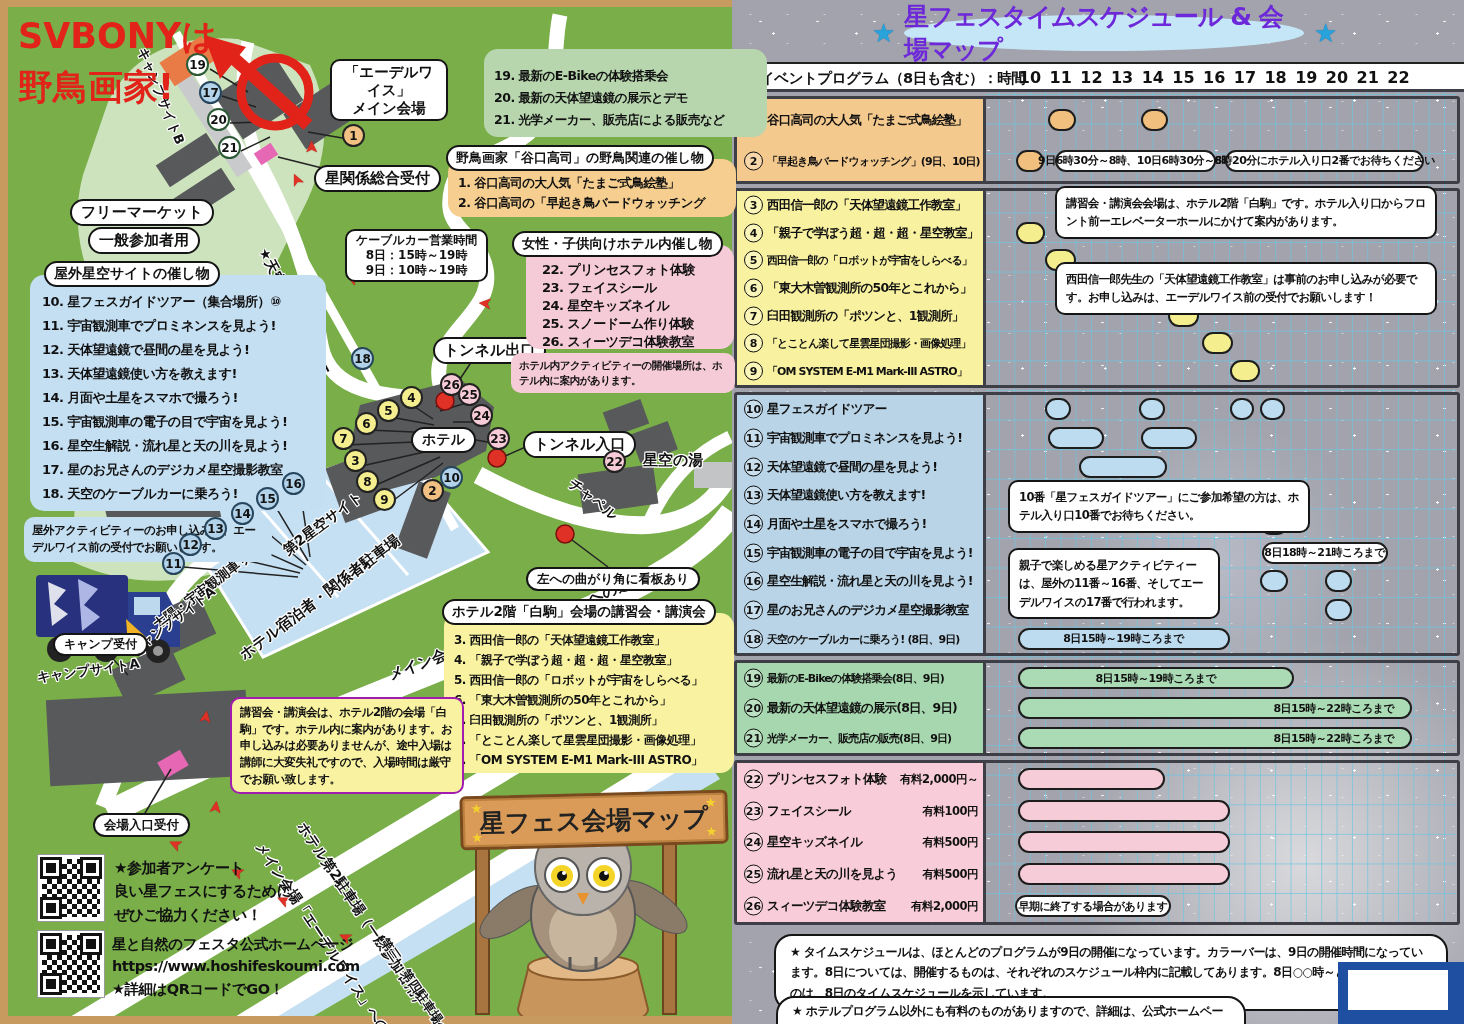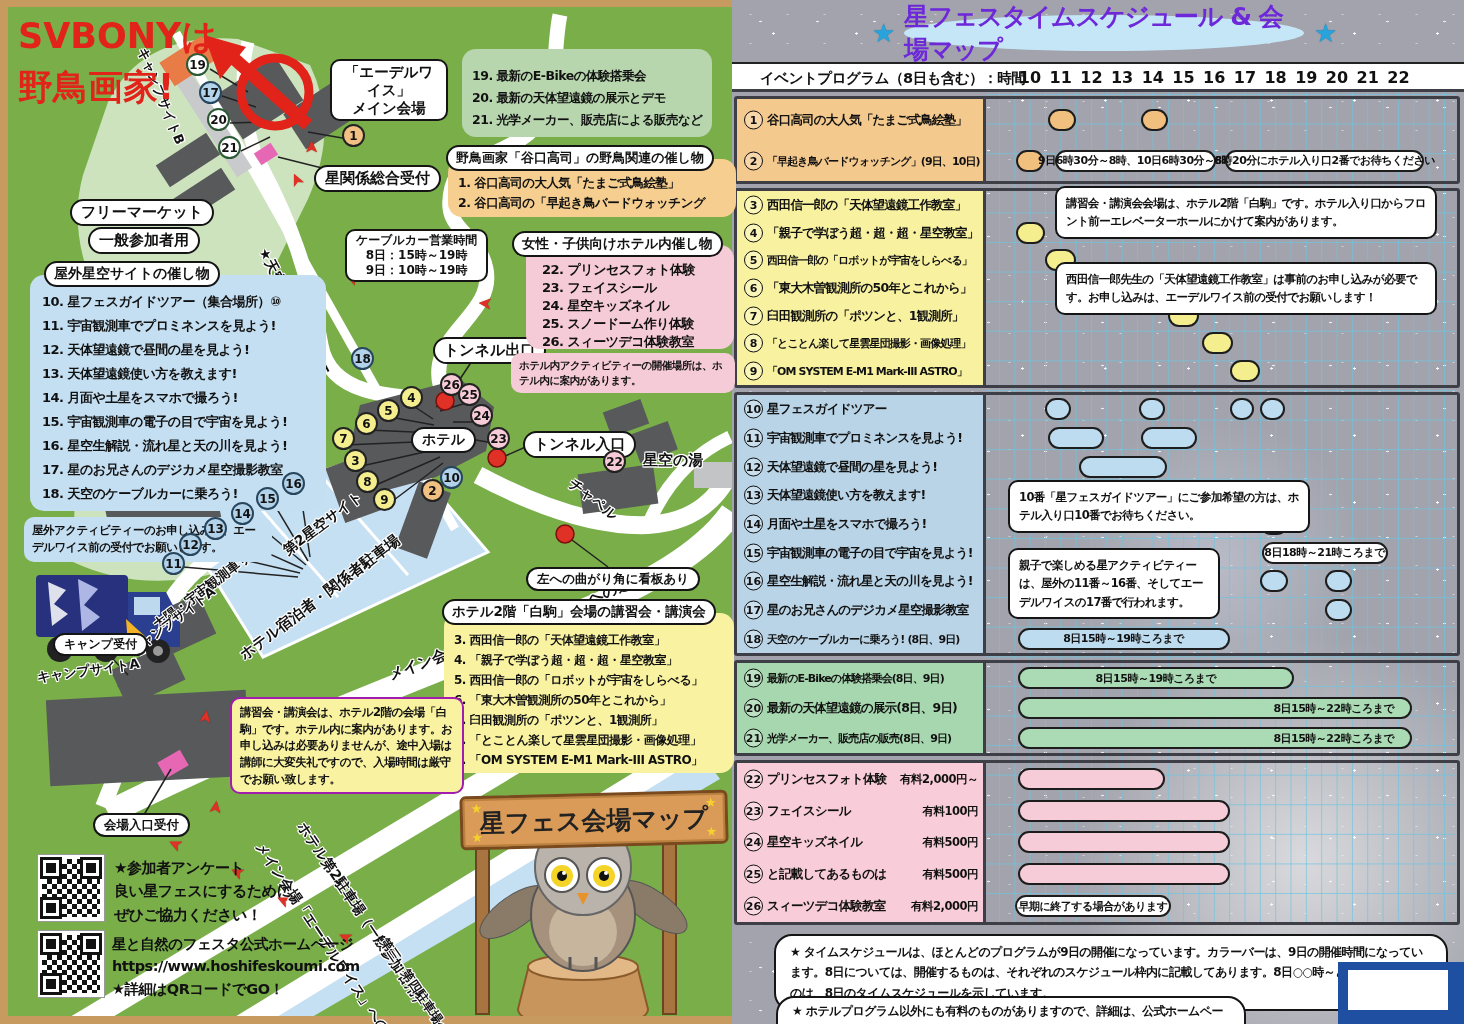--- a/index.html
+++ b/index.html
@@ -243,21 +243,21 @@
         </div>
     </div>
     <div class="pill" style="left:425px;top:330px;">トンネル出口</div>
     <div class="pill" style="left:403px;top:420px;font-size:14px;">ホテル</div>
     <div class="pill" style="left:515px;top:424px;">トンネル入口</div>
     <div class="pill" style="left:518px;top:560px;font-size:12.5px;">左への曲がり角に看板あり</div>
     <div class="pill" style="left:28px;top:518px;font-size:12px;">宇宙観測車「Dreem Star GO」</div>
     <div class="pill" style="left:45px;top:626px;font-size:12px;">キャンプ受付</div>
     <div class="pill" style="left:85px;top:806px;font-size:12.5px;">会場入口受付</div>
 
-    <div class="box" style="left:454px;top:42px;width:250px;height:88px;background:#b7d6ae;">
+    <div class="box" style="left:476px;top:42px;width:283px;height:88px;background:#b7d6ae;">
       <div class="bitems" style="padding:16px 8px 0 10px;font-size:12.5px;line-height:22px;">
           <div class="li">19. 最新のE-Bikeの体験搭乗会</div>
           <div class="li">20. 最新の天体望遠鏡の展示とデモ</div>
           <div class="li">21. 光学メーカー、販売店による販売など</div>
         </div>
     </div>
 
     <div class="box" style="left:440px;top:152px;width:288px;height:58px;background:#f6cf90;">
       <div class="bitems" style="padding:14px 6px 0 10px;font-size:12.5px;line-height:20px;">
           <div class="li">1. 谷口高司の大人気「たまご式鳥絵塾」</div>
@@ -587,21 +587,21 @@
             <div class="rlab">
               <span class="cnum">24</span>
               <span class="rtext">星空キッズネイル</span>
               <span class="fee">有料500円</span>
             </div>
             <div class="bar bar-pink" style="left: 280.72px; width: 211.83px;"></div>
           </div>
           <div class="srow" style="top: 95.4px; height: 31.8px;">
             <div class="rlab">
               <span class="cnum">25</span>
-              <span class="rtext">と記載してあるものは</span>
+              <span class="rtext">流れ星と天の川を見よう</span>
               <span class="fee">有料500円</span>
             </div>
             <div class="bar bar-pink" style="left: 280.72px; width: 211.83px;"></div>
           </div>
           <div class="srow" style="top: 127.2px; height: 31.8px;">
             <div class="rlab">
               <span class="cnum">26</span>
               <span class="rtext">スィーツデコ体験教室</span>
               <span class="fee">有料2,000円</span>
             </div>

